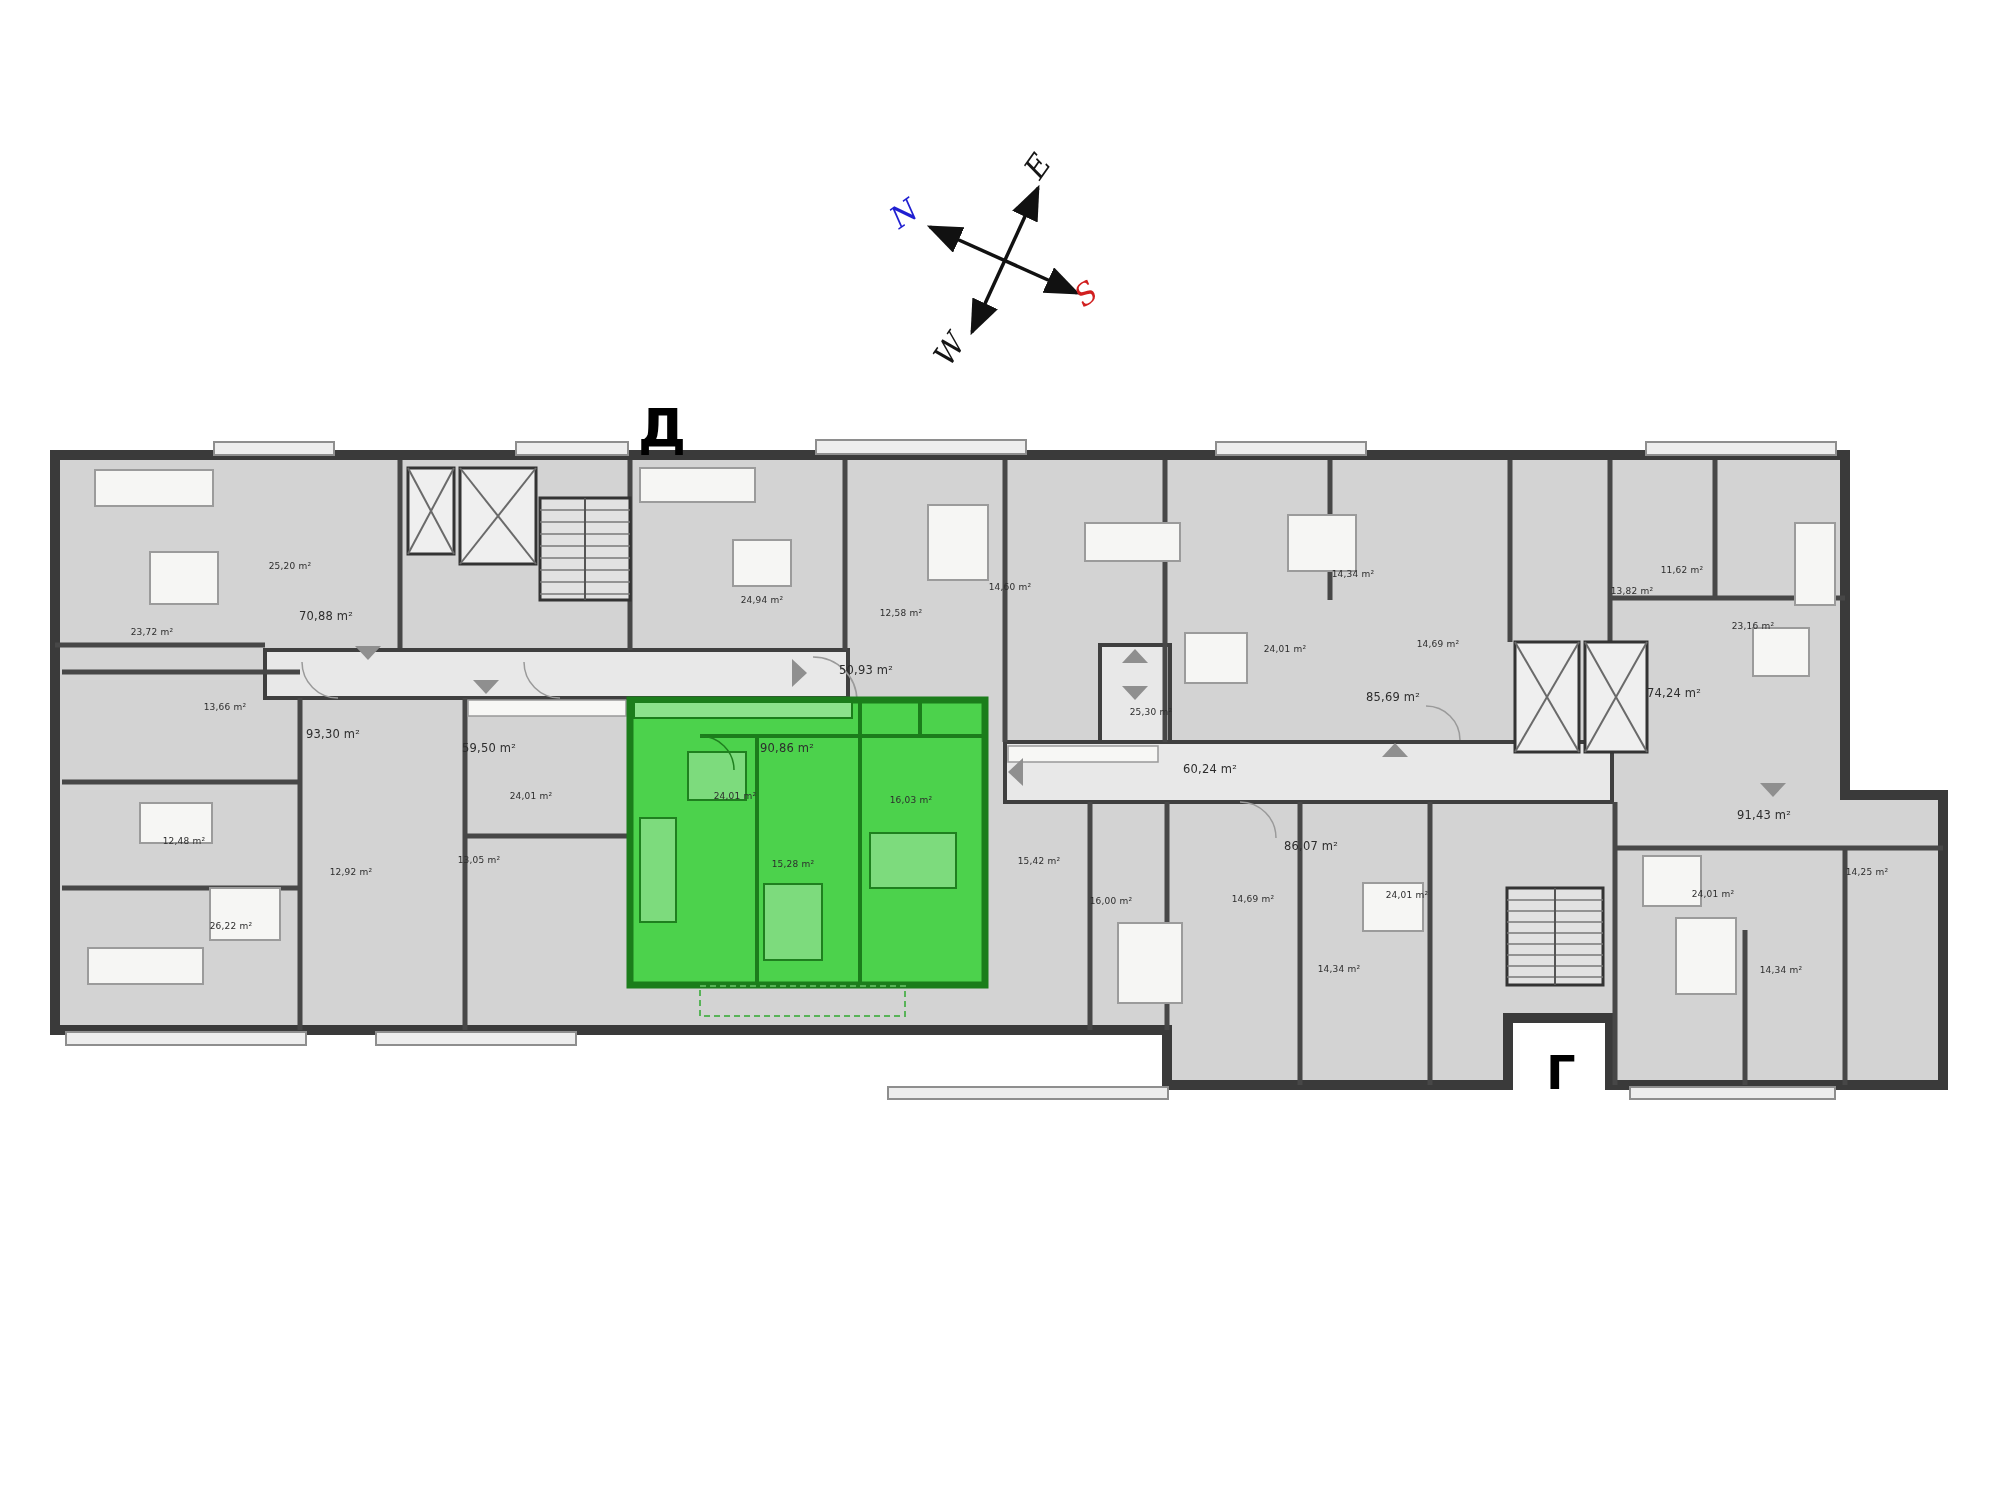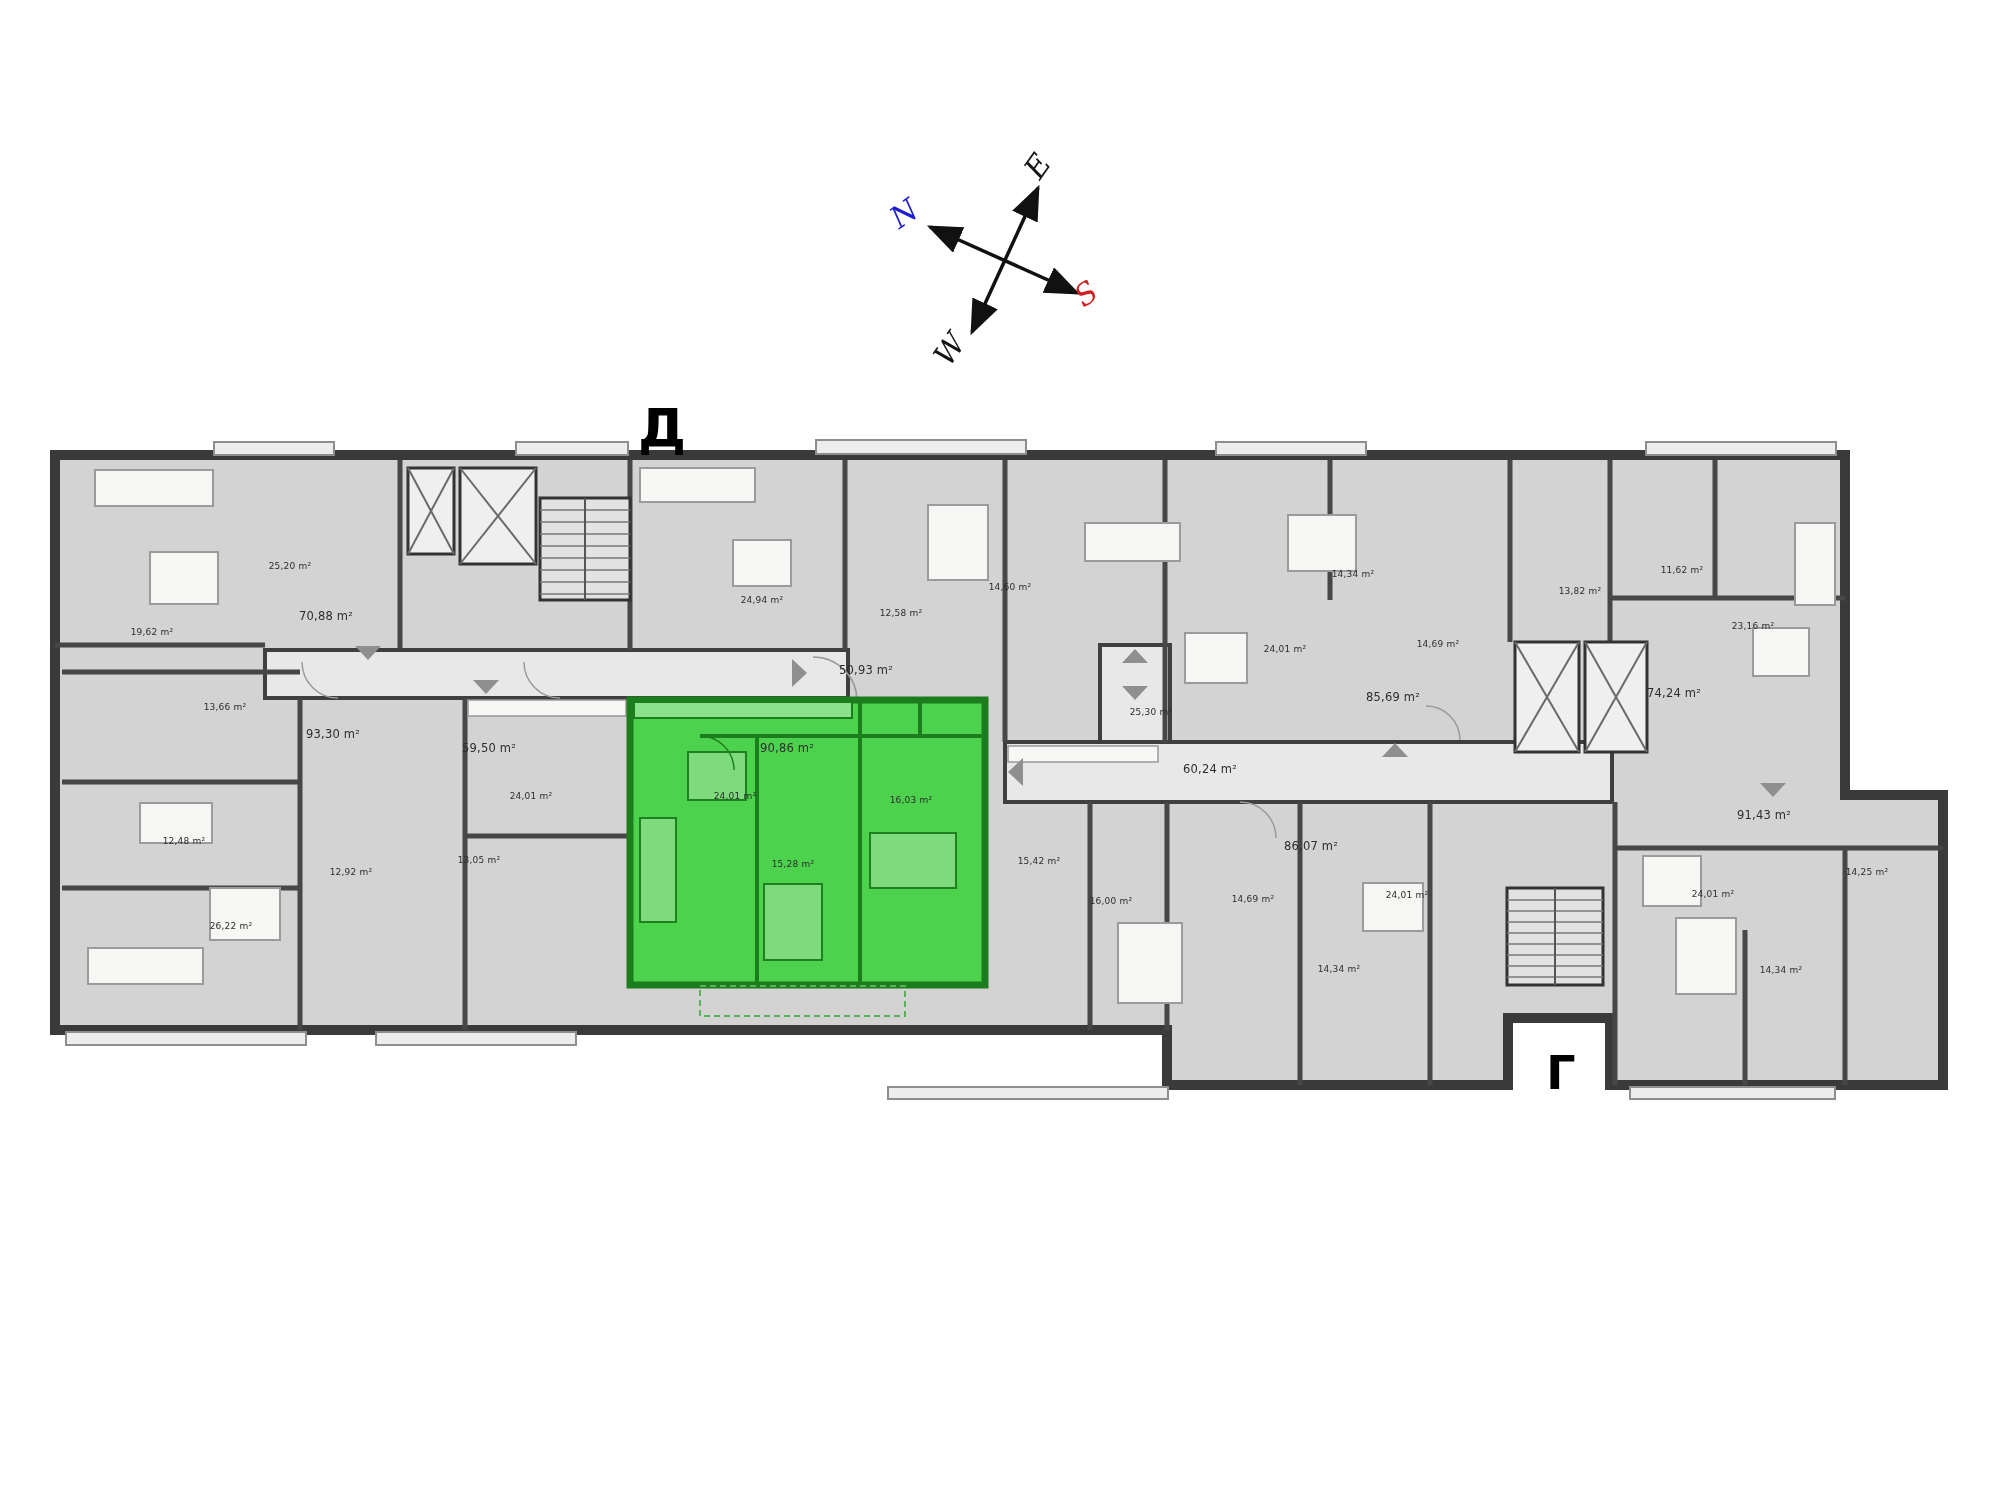--- a/index.html
+++ b/index.html
@@ -166,21 +166,21 @@
       <text class="compass-letter" x="1092" y="302" transform="rotate(-35 1092 302)" fill="#d11f1f">S</text>
       <text class="compass-letter" x="958" y="355" transform="rotate(-55 958 355)" fill="#151515">W</text>
     </g>
   </svg>
 
   <div class="entrance entrance-d">Д</div>
   <div class="entrance entrance-g">Г</div>
 
   <div class="al" style="left:290px;top:566px">25,20 m²</div>
   <div class="al al-lg" style="left:326px;top:616px">70,88 m²</div>
-  <div class="al" style="left:152px;top:632px">19,62 m²</div>
+  <div class="al" style="left:152px;top:632px">23,72 m²</div>
   <div class="al" style="left:225px;top:707px">13,66 m²</div>
   <div class="al al-lg" style="left:333px;top:734px">93,30 m²</div>
   <div class="al" style="left:184px;top:841px">12,48 m²</div>
   <div class="al" style="left:351px;top:872px">12,92 m²</div>
   <div class="al" style="left:231px;top:926px">26,22 m²</div>
   <div class="al al-lg" style="left:489px;top:748px">59,50 m²</div>
   <div class="al" style="left:531px;top:796px">24,01 m²</div>
   <div class="al" style="left:479px;top:860px">13,05 m²</div>
   <div class="al" style="left:762px;top:600px">24,94 m²</div>
   <div class="al" style="left:901px;top:613px">12,58 m²</div>
@@ -189,21 +189,21 @@
   <div class="al al-lg" style="left:787px;top:748px">90,86 m²</div>
   <div class="al" style="left:735px;top:796px">24,01 m²</div>
   <div class="al" style="left:911px;top:800px">16,03 m²</div>
   <div class="al" style="left:793px;top:864px">15,28 m²</div>
   <div class="al" style="left:1151px;top:712px">25,30 m²</div>
   <div class="al al-lg" style="left:1210px;top:769px">60,24 m²</div>
   <div class="al" style="left:1353px;top:574px">14,34 m²</div>
   <div class="al" style="left:1285px;top:649px">24,01 m²</div>
   <div class="al" style="left:1438px;top:644px">14,69 m²</div>
   <div class="al al-lg" style="left:1393px;top:697px">85,69 m²</div>
-  <div class="al" style="left:1580px;top:591px">13,82 m²</div>
+  <div class="al" style="left:1632px;top:591px">13,82 m²</div>
   <div class="al" style="left:1682px;top:570px">11,62 m²</div>
   <div class="al" style="left:1753px;top:626px">23,16 m²</div>
   <div class="al al-lg" style="left:1674px;top:693px">74,24 m²</div>
   <div class="al" style="left:1039px;top:861px">15,42 m²</div>
   <div class="al" style="left:1111px;top:901px">16,00 m²</div>
   <div class="al" style="left:1253px;top:899px">14,69 m²</div>
   <div class="al al-lg" style="left:1311px;top:846px">86,07 m²</div>
   <div class="al" style="left:1407px;top:895px">24,01 m²</div>
   <div class="al" style="left:1339px;top:969px">14,34 m²</div>
   <div class="al al-lg" style="left:1764px;top:815px">91,43 m²</div>

